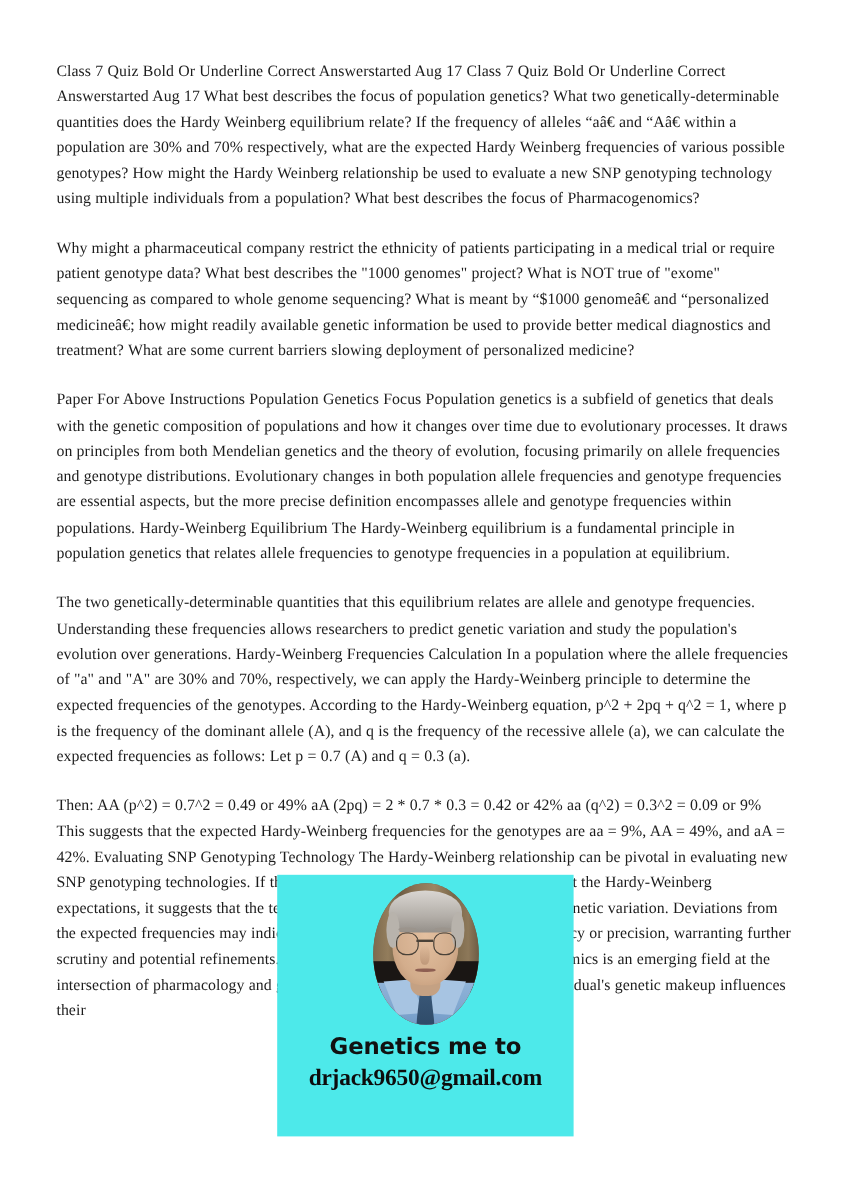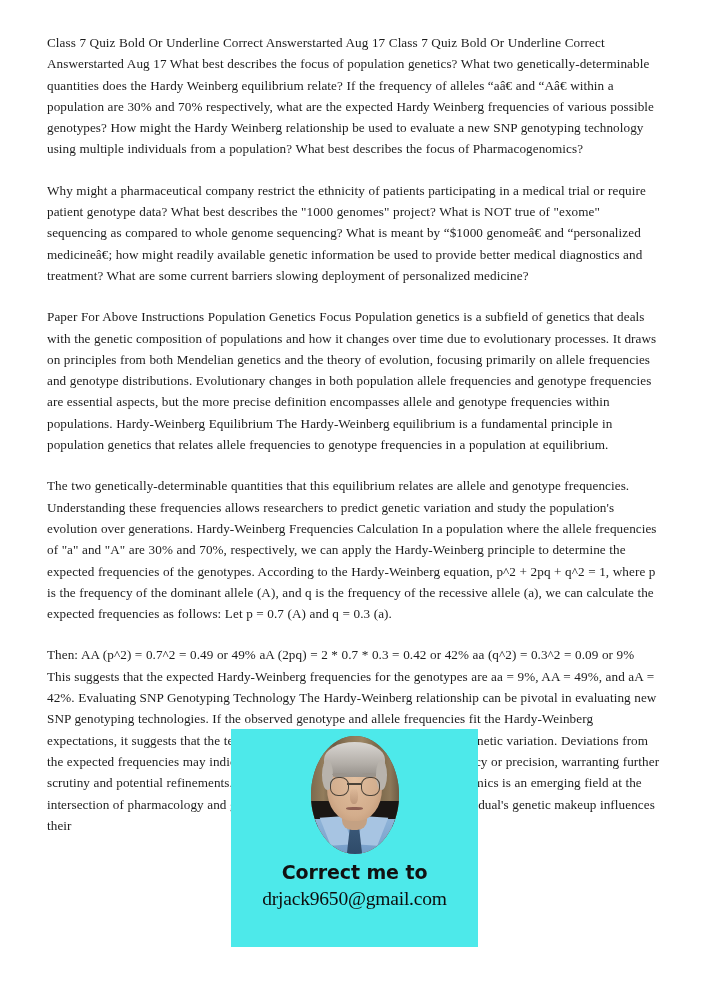--- a/index.html
+++ b/index.html
@@ -18,21 +18,21 @@
   #page {
     position: absolute;
     left: 0; top: 0;
     width: 708px;
     height: 1000px;
     background: #ffffff;
   }
   #doc-body {
     position: absolute;
     left: 47px;
-    top: 32px;
+    top: 48px;
     width: 613px;
   }
   .para {
     font-size: 13.2px;
     line-height: 21.3px;
     text-align: left;
     margin: 0 0 20px 0;
     color: #1c1c1c;
     letter-spacing: 0.005em;
     word-spacing: 0.012em;
@@ -142,21 +142,21 @@
     font-weight: 700;
     font-size: 19px;
     line-height: 24px;
     color: #111111;
     text-align: center;
     letter-spacing: -0.1px;
   }
   #card-line1 { margin-top: 6px; }
   #card-email {
     font-family: "Liberation Serif", "DejaVu Serif", serif;
-    font-weight: 400;
+    font-weight: 700;
     font-size: 19.5px;
     line-height: 24px;
     color: #0d0d0d;
     text-align: center;
     margin-top: 3px;
     letter-spacing: -0.2px;
   }
 </style>
 </head>
 <body>
@@ -187,17 +187,17 @@
       <div class="p-hair-r"></div>
       <div class="p-brow-l"></div>
       <div class="p-brow-r"></div>
       <div class="p-glass-l"></div>
       <div class="p-glass-r"></div>
       <div class="p-bridge"></div>
       <div class="p-nose"></div>
       <div class="p-mouth"></div>
     </div>
 
-    <div id="card-line1">Correct me to</div>
+    <div id="card-line1">Genetics me to</div>
     <div id="card-email">drjack9650@gmail.com</div>
   </div>
 
 </div>
 
 </body></html>

